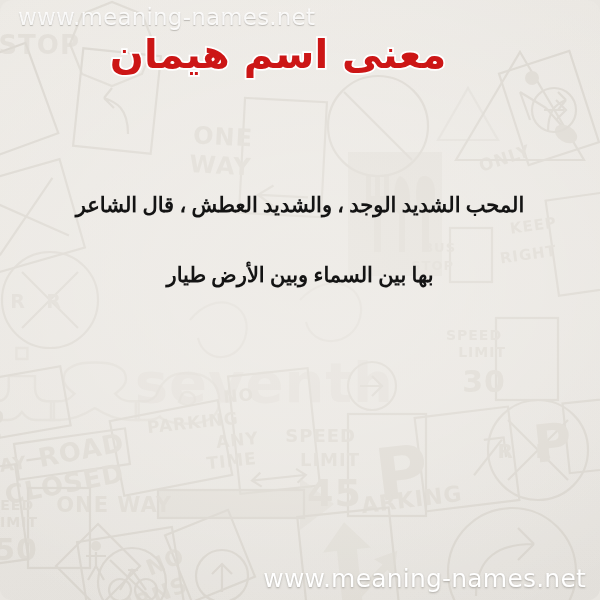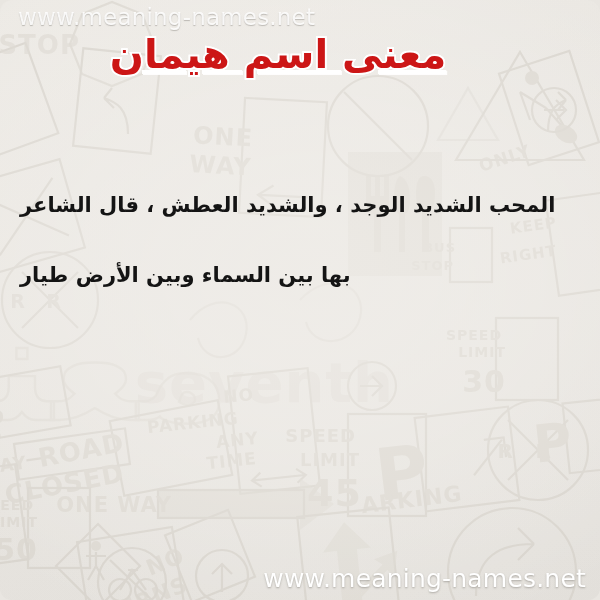--- a/index.html
+++ b/index.html
@@ -104,32 +104,32 @@
     font-weight: bold;
     color: #cc1616;
     line-height: 50px;
     direction: rtl;
     z-index: 5;
     -webkit-text-stroke: 3.5px #ffffff;
     paint-order: stroke fill;
     text-shadow:
        0 0 1px #ffffff,
        1px 1px 0 rgba(255,255,255,0.9);
-    text-decoration: underline;
   }
 
   
   #body-text {
     position: absolute;
     top: 190px;
     left: 0;
     width: 600px;
-    text-align: left;
+    text-align: center;
     direction: rtl;
     z-index: 4;
+    font-family: Liberation Serif, serif;
   }
   .body-line {
     font-size: 21px;
     font-weight: bold;
     color: #141414;
     line-height: 30px;
     margin: 0 0 40px 0;
     padding: 0 20px;
     white-space: nowrap;
     overflow: hidden;

